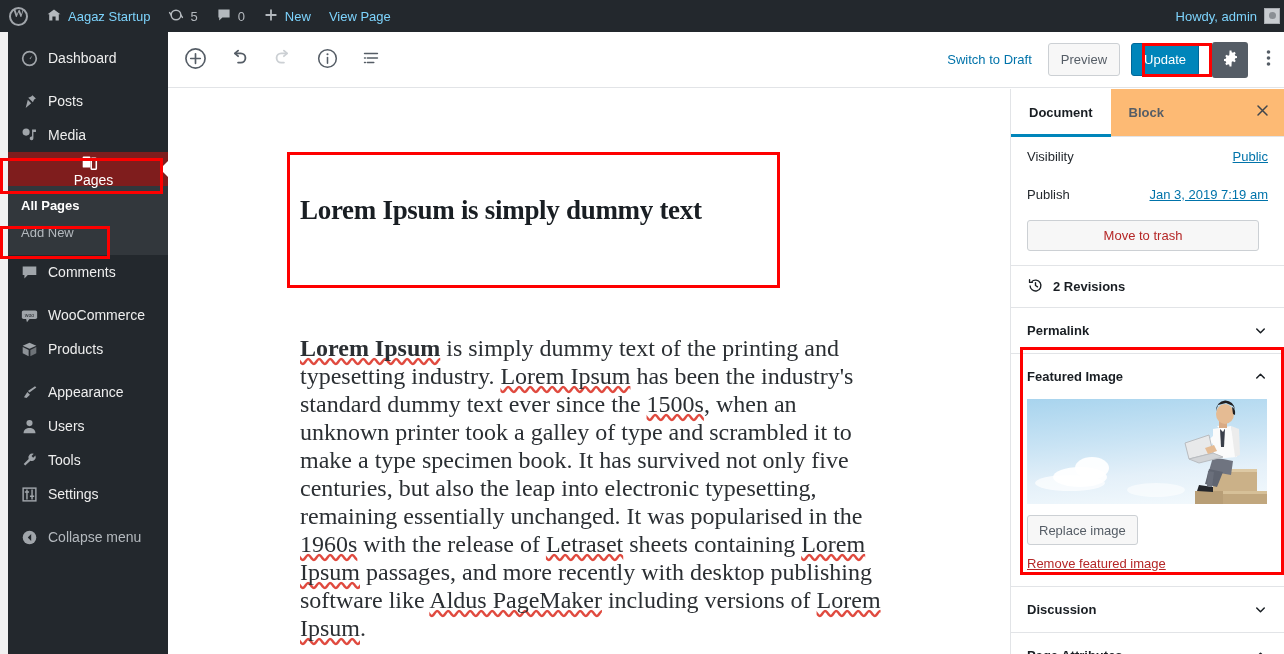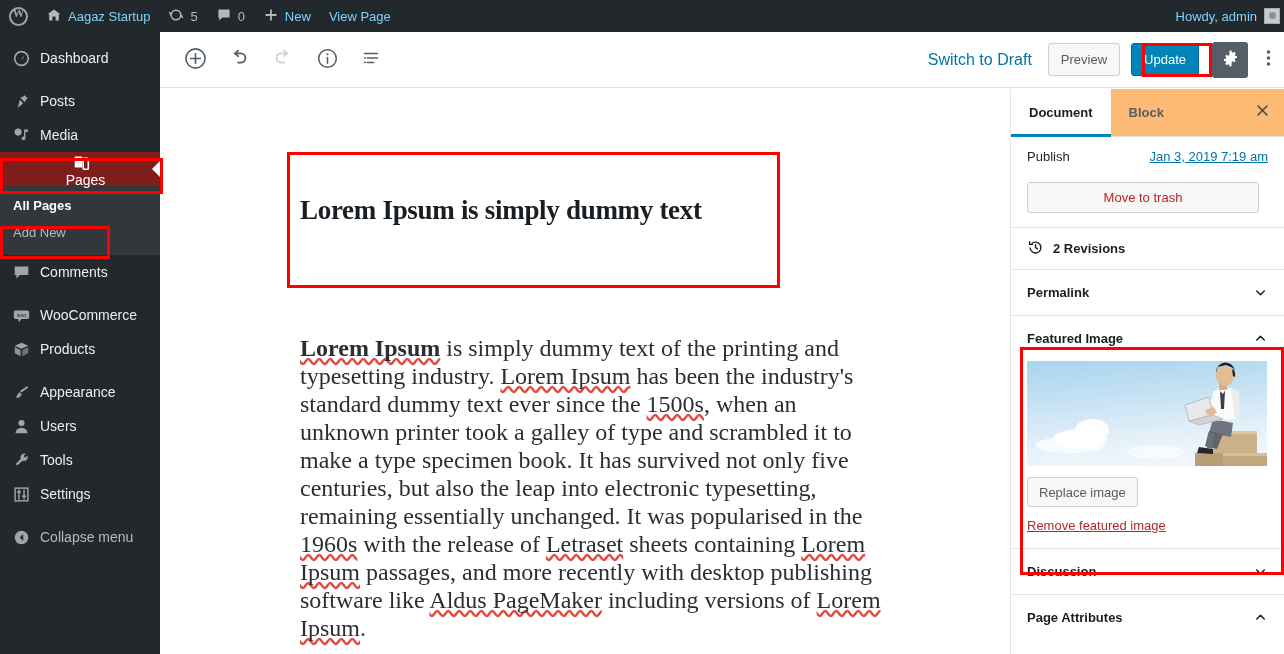--- a/index.html
+++ b/index.html
@@ -45,21 +45,21 @@
     display: inline-block;
   }
   .wp-logo-glyph::before {
     content: "W"; position: absolute; left: 0; right: 0; top: -3px;
     text-align: center; font-size: 12px; font-weight: bold;
     color: #a0a5aa; font-family: "Liberation Serif", serif;
   }
 
   
   #sidebar {
-    position: absolute; top: 32px; left: 0;
+    position: absolute; top: 32px; left: 8px;
     width: 160px; height: 622px;
     background: #23282d;
     z-index: 40;
   }
   .menu-item {
     position: relative;
     display: flex; align-items: center;
     height: 34px; padding-left: 11px;
     color: #eee; font-size: 14px;
     text-decoration: none; cursor: pointer;
@@ -128,21 +128,21 @@
     display: flex; align-items: center; justify-content: center;
     border: none; background: transparent; cursor: pointer;
     color: #555d66; border-radius: 3px;
   }
   .tb-btn:first-child { margin-left: 17px; }
   .tb-btn.disabled { color: #ccd0d4; cursor: default; }
   .hdr-spacer { flex: 1; }
 
   .link-btn {
     background: none; border: none; cursor: pointer;
-    color: #0073aa; font-size: 16px;
+    color: #0073aa; font-size: 13px;
     font-family: "Liberation Sans", sans-serif;
     padding: 6px 8px; margin-right: 8px;
   }
   .btn {
     font-family: "Liberation Sans", sans-serif;
     font-size: 13px; cursor: pointer;
     border-radius: 3px; padding: 0 12px;
     height: 33px; line-height: 31px;
   }
   .btn-secondary {
@@ -556,20 +556,24 @@
       <div class="ptab-spacer"></div>
       <button id="panel-close">
         <span>
           <svg width="15" height="15" viewBox="0 0 20 20" stroke="currentColor" stroke-width="2" stroke-linecap="round">
             <path d="M4 4l12 12M16 4L4 16"></path>
           </svg>
         </span>
       </button>
     </div>
 
+    <div class="prow">
+      <span class="pr-label">Visibility</span>
+      <span class="pr-value">Public</span>
+    </div>
 
     <div class="prow">
       <span class="pr-label">Publish</span>
       <span class="pr-value">Jan 3, 2019 7:19 am</span>
     </div>
 
     <button id="trash-btn">Move to trash</button>
 
     <div id="revisions-row">
       <span>

